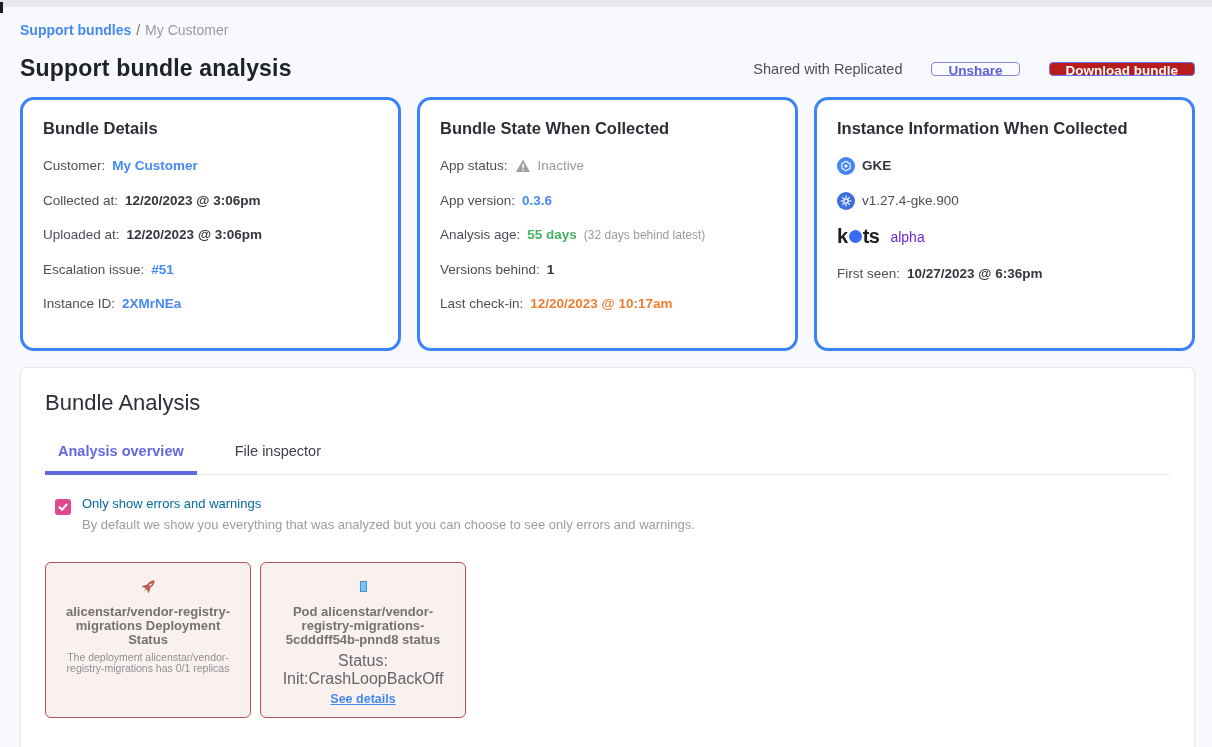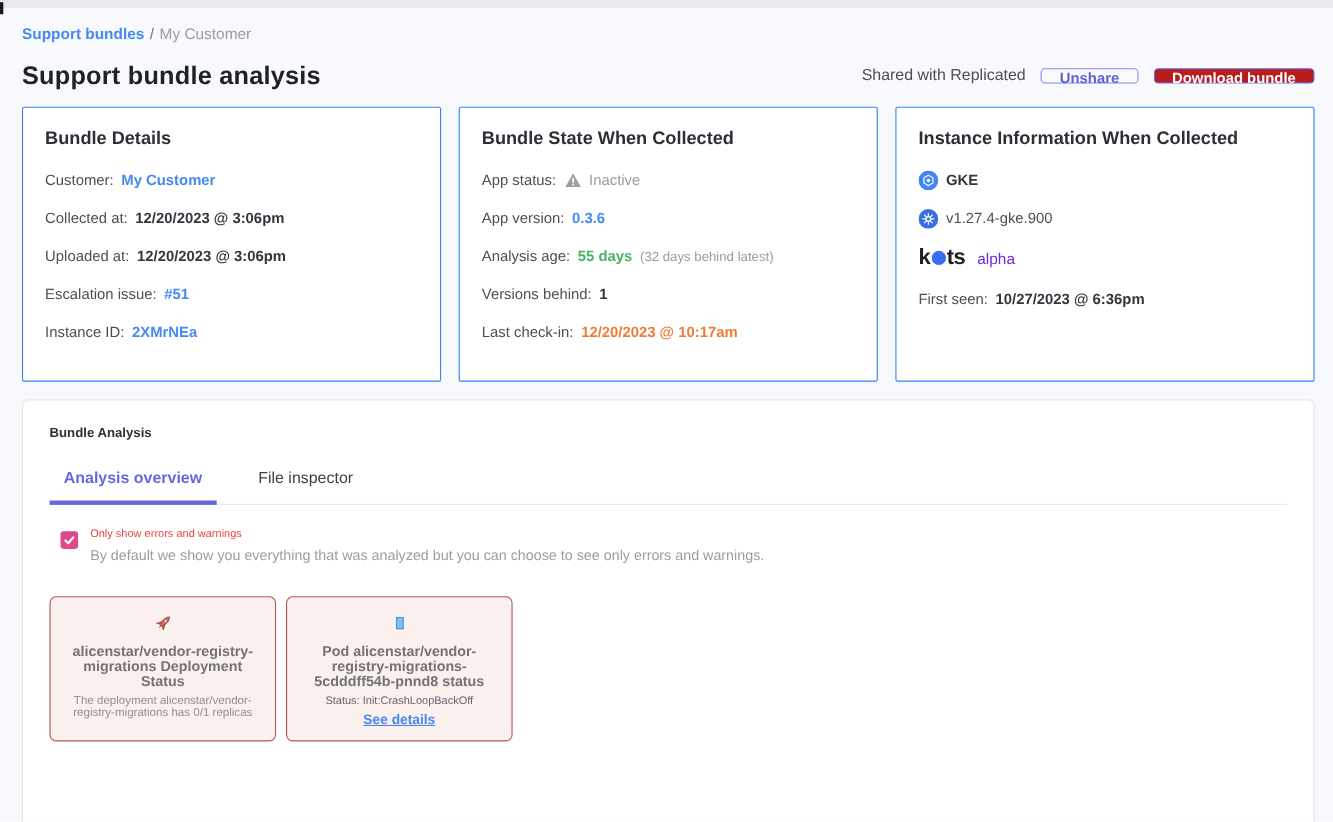--- a/index.html
+++ b/index.html
@@ -15,30 +15,30 @@
 
   
   .breadcrumb { font-size: 14px; color: #9a9aa0; }
   .breadcrumb a { color: #4589f2; text-decoration: none; font-weight: bold; }
   .crumb-sep { margin: 0 5px; color: #6f6f75; }
   .crumb-current { color: #9a9aa0; }
 
   
   .header-row { display: flex; align-items: center; margin-top: 17px; }
   .page-title { font-size: 23px; font-weight: bold; color: #20222a; letter-spacing: 0.2px; }
-  .header-right { margin-left: auto; display: flex; align-items: center; gap: 14px; }
+  .header-right { margin-left: auto; display: flex; align-items: center; gap: 29px; }
   .shared-text { font-size: 14.5px; color: #4e4e55; }
   .btn { font-family: inherit; font-size: 13.5px; font-weight: bold; border-radius: 4px;
          height: 14px; padding: 0 16px; cursor: pointer; }
   .btn-outline { background: #fbfbff; border: 1px solid #8287e2; color: #5b60da; }
   .btn-primary { background: #b91c1c; border: 1px solid #6a6ef0; color: #ffffff; }
 
   
   .cards-row { display: grid; grid-template-columns: 1fr 1fr 1fr; gap: 16px; margin-top: 15px; }
-  .card { background: #fff; border: 1px solid #3b82f6; border-radius: 2px;
+  .card { background: #fff; border: 3px solid #3b82f6; border-radius: 14px;
           padding: 19px 20px; box-shadow: 0 1px 2px rgba(0,0,0,0.03); min-height: 233px; }
   .card-title { font-size: 16.5px; font-weight: bold; color: #2d2e36; margin-bottom: 18px; }
   .info-row { display: flex; align-items: center; gap: 7px; font-size: 13.5px;
               color: #4d4e56; margin-bottom: 14.5px; line-height: 20px; }
   .val-bold { font-weight: bold; color: #34353d; }
   .val-link { color: #4589f2; text-decoration: none; font-weight: bold; }
   .val-muted { color: #9a9aa0; }
   .val-green { color: #48b163; font-weight: bold; }
   .val-orange { color: #ee7d33; font-weight: bold; }
   .row-note { font-size: 12px; color: #9a9aa0; }
@@ -50,40 +50,40 @@
   .kots-logo { font-size: 20px; font-weight: bold; color: #1d1d22; letter-spacing: -0.5px;
                display: inline-flex; align-items: center; }
   .kots-dot { display: inline-block; width: 13px; height: 13px; border-radius: 50%;
               background: #3b6cf0; margin: 0 1px; }
   .kots-version { font-size: 14px; color: #6d28d9; }
 
   
   .analysis-card { background: #fff; border: 1px solid #e7e7ec; border-radius: 6px;
                    margin-top: 16px; padding: 22px 24px; min-height: 420px;
                    box-shadow: 0 1px 2px rgba(0,0,0,0.03); }
-  .analysis-title { font-size: 12px; font-weight: bold; color: #2d2e36; }
+  .analysis-title { font-size: 22px; font-weight: normal; color: #2d2e36; }
   .tabs { display: flex; margin-top: 27px; border-bottom: 1px solid #e8e8ec; }
   .tab { font-size: 14.5px; padding: 0 13px 12px 13px; margin-right: 25px; cursor: pointer;
          color: #3f4048; border-bottom: 4px solid transparent; margin-bottom: -1px; }
   .tab.active { color: #6468e0; font-weight: bold; border-bottom-color: #6468e0; }
 
   .filter-row { display: flex; align-items: flex-start; gap: 11px; margin-top: 21px; padding-left: 10px; }
   .checkbox { width: 16px; height: 16px; background: #e0488e; border-radius: 3px; margin-top: 3px;
               display: inline-flex; align-items: center; justify-content: center; cursor: pointer; flex: none; }
-  .filter-label { font-size: 10px; color: #ef4444; }
+  .filter-label { font-size: 13px; color: #0369a1; }
   .filter-desc { font-size: 13px; color: #9c9ca3; margin-top: 6px; }
 
   .analyzers { display: flex; gap: 9px; margin-top: 30px; }
   .analyzer { width: 206px; min-height: 126px; background: #faf0ee; border: 1px solid #b25454;
               border-radius: 6px; padding: 12px 9px 10px 9px; text-align: center; }
   .analyzer-icon { height: 24px; display: flex; align-items: center; justify-content: center; }
   .analyzer-title { font-size: 13px; font-weight: bold; color: #737373; line-height: 14px;
                     margin-top: 6px; padding: 0 6px; }
   .analyzer-msg { font-size: 10.5px; color: #8f8f95; line-height: 11px; margin-top: 5px; padding: 0 4px; }
-  .analyzer-status { font-size: 10px; color: #64656d; margin-top: 5px; }
+  .analyzer-status { font-size: 16px; color: #64656d; margin-top: 5px; }
   .see-details { font-size: 12.5px; color: #4589f2; text-decoration: underline; font-weight: bold;
                  display: inline-block; margin-top: 4px; }
   .broken-img { display: inline-block; width: 7px; height: 11px; background: #7ec3f5;
                 border: 1px solid #4a90d9; }
 </style>
 </head>
 <body>
 
 <div class="top-strip"></div>
 <div class="edge-artifact"></div>

